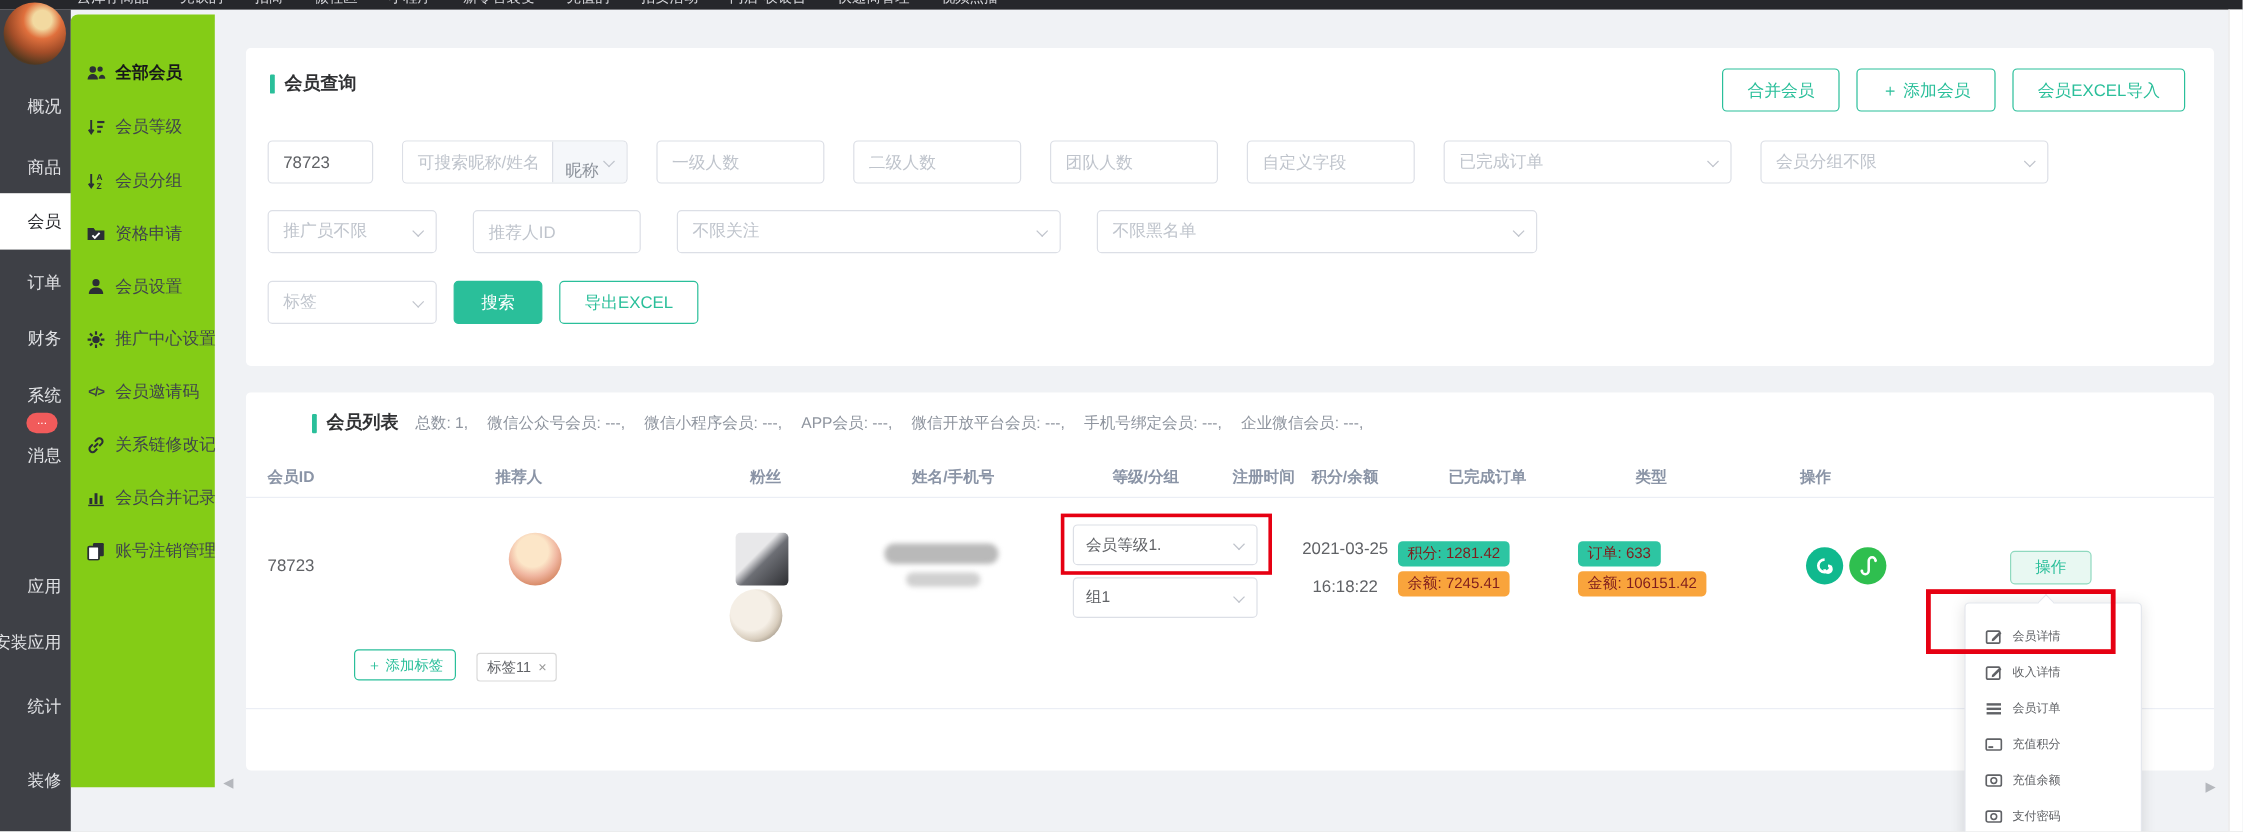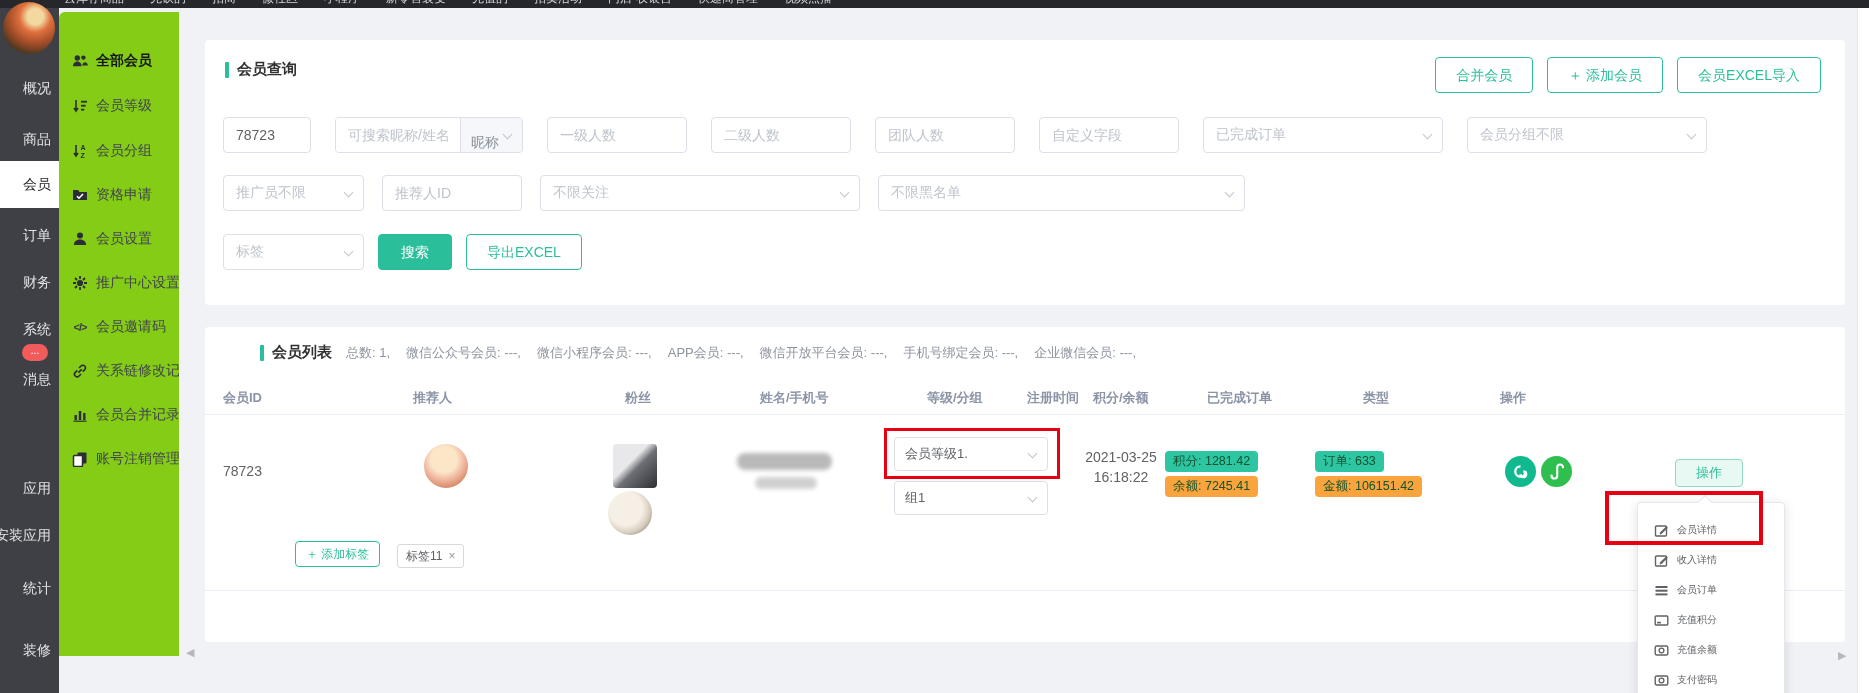--- a/index.html
+++ b/index.html
@@ -29,21 +29,21 @@
   
   .card{position:absolute;background:#fff;border-radius:4px;}
   .sec-title{position:absolute;display:flex;align-items:center;gap:8px;font-size:15px;font-weight:bold;color:#303133;}
   .sec-bar{width:4px;height:16px;background:#2abf9a;border-radius:1px;}
   .top-actions{position:absolute;display:flex;gap:14px;}
   .btn-outline{height:36px;padding:0 20px;border:1px solid #2abf9a;color:#2abf9a;background:#fff;border-radius:4px;
       font-size:14px;line-height:34px;cursor:pointer;white-space:nowrap;}
   .btn-solid{height:36px;padding:0 22px;background:#2abf9a;color:#fff;border:1px solid #2abf9a;border-radius:4px;
       font-size:14px;line-height:34px;cursor:pointer;}
   .frow{position:absolute;display:flex;gap:24px;align-items:center;}
-  .frow2{gap:18px;border-radius:14px;}
+  .frow2{gap:30px;border-radius:14px;}
   .inp{height:36px;border:1px solid #dcdfe6;border-radius:4px;padding:0 12px;font-size:14px;color:#606266;
       font-family:"Liberation Sans","DejaVu Sans",sans-serif;outline:none;background:#fff;}
   .inp::placeholder{color:#bfc4cc;}
   .sel{position:relative;height:36px;border:1px solid #dcdfe6;border-radius:4px;background:#fff;
       font-size:14px;color:#bfc4cc;display:flex;align-items:center;padding:0 26px 0 12px;cursor:pointer;white-space:nowrap;overflow:hidden;}
   .chev{position:absolute;right:11px;top:13px;width:7px;height:7px;border-right:1.5px solid #c0c4cc;
       border-bottom:1.5px solid #c0c4cc;transform:rotate(45deg);}
   .combo{display:flex;height:36px;border:1px solid #dcdfe6;border-radius:4px;overflow:hidden;background:#fff;}
   .combo input{border:none;height:34px;padding:0 12px;font-size:14px;outline:none;width:124px;color:#606266;}
   .combo input::placeholder{color:#bfc4cc;}
@@ -61,21 +61,21 @@
   .th{position:absolute;top:6px;font-size:13px;font-weight:bold;color:#8a94a6;white-space:nowrap;}
   .rowarea{position:absolute;left:0;top:88px;width:1640px;height:176px;border-bottom:1px solid #ebeef5;}
   .cell-txt{position:absolute;font-size:14px;color:#606266;white-space:nowrap;}
   .av{position:absolute;border-radius:50%;}
   .av1{background:radial-gradient(circle at 45% 35%,#fce6c8 0 35%,#f0b6a0 55%,#d98d6b 75%,#9c5b43 100%);}
   .av2{border-radius:4px;background:linear-gradient(135deg,#e8e8ea 0 40%,#6d6f75 55%,#2e2f33 100%);}
   .av3{background:radial-gradient(circle at 40% 40%,#f5efe6 0 45%,#d8cdbd 65%,#5f5649 100%);}
   .blur-bar{position:absolute;border-radius:8px;filter:blur(2px);}
   .mini-sel{position:absolute;width:154px;height:34px;border:1px solid #dcdfe6;border-radius:4px;background:#fff;
       font-size:13px;color:#606266;display:flex;align-items:center;padding:0 24px 0 10px;cursor:pointer;white-space:nowrap;}
-  .badge{position:absolute;height:21px;line-height:21px;border-radius:4px;padding:0 8px;font-size:12.5px;color:#14532d;white-space:nowrap;}
+  .badge{position:absolute;height:21px;line-height:21px;border-radius:4px;padding:0 8px;font-size:12.5px;color:#7f1d1d;white-space:nowrap;}
   .badge.teal{background:#2dc5a2;}
   .badge.orange{background:#f9a43c;}
   .type-ic{position:absolute;width:31px;height:31px;border-radius:50%;display:flex;align-items:center;justify-content:center;}
   .op-btn{position:absolute;width:68px;height:28px;background:#e8f8f2;border:1px solid #8fd9bf;border-radius:4px;
       color:#2abf9a;font-size:13px;text-align:center;line-height:26px;cursor:pointer;}
   .addtag-btn{position:absolute;height:26px;padding:0 10px;border:1px solid #2abf9a;color:#2abf9a;background:#fff;
       border-radius:4px;font-size:12px;line-height:24px;cursor:pointer;white-space:nowrap;}
   .tag-chip{position:absolute;height:24px;border:1px solid #d9d9d9;background:#fff;border-radius:3px;
       font-size:12px;color:#606266;line-height:22px;padding:0 8px;display:flex;gap:6px;align-items:center;}
   .tag-x{color:#999;cursor:pointer;}
@@ -328,21 +328,21 @@
         <span>会员等级1.</span>
         <span class="chev" style="top:12px"></span>
       </div>
       <div class="mini-sel" style="left:689px;top:66px;">
         <span>组1</span>
         <span class="chev" style="top:12px"></span>
       </div>
 
       <div style="position:absolute;left:856px;top:34px;width:120px;text-align:center;">
         <div class="cell-txt" style="position:static">2021-03-25</div>
-        <div class="cell-txt" style="position:static;margin-top:4px">16:18:22</div>
+        <div class="cell-txt" style="position:static;margin-top:15px">16:18:22</div>
       </div>
 
       <span class="badge teal" style="left:960px;top:36px;">积分: 1281.42</span>
       <span class="badge orange" style="left:960px;top:61px;">余额: 7245.41</span>
       <span class="badge teal" style="left:1110px;top:36px;">订单: 633</span>
       <span class="badge orange" style="left:1110px;top:61px;">金额: 106151.42</span>
 
       <div class="type-ic" style="left:1300px;top:41px;background:#10b98e;">
         <svg width="19" height="19" viewBox="0 0 20 20" fill="none" stroke="#fff" stroke-width="2.4">
             <path d="M15.5 10a5.5 5.5 0 1 1-5.5-5.5"></path>

